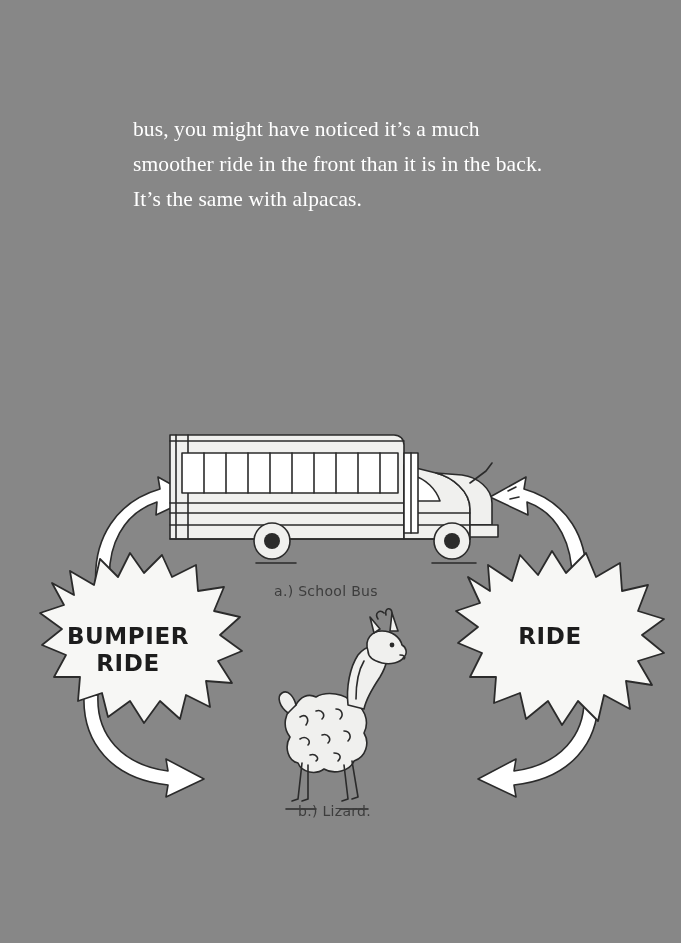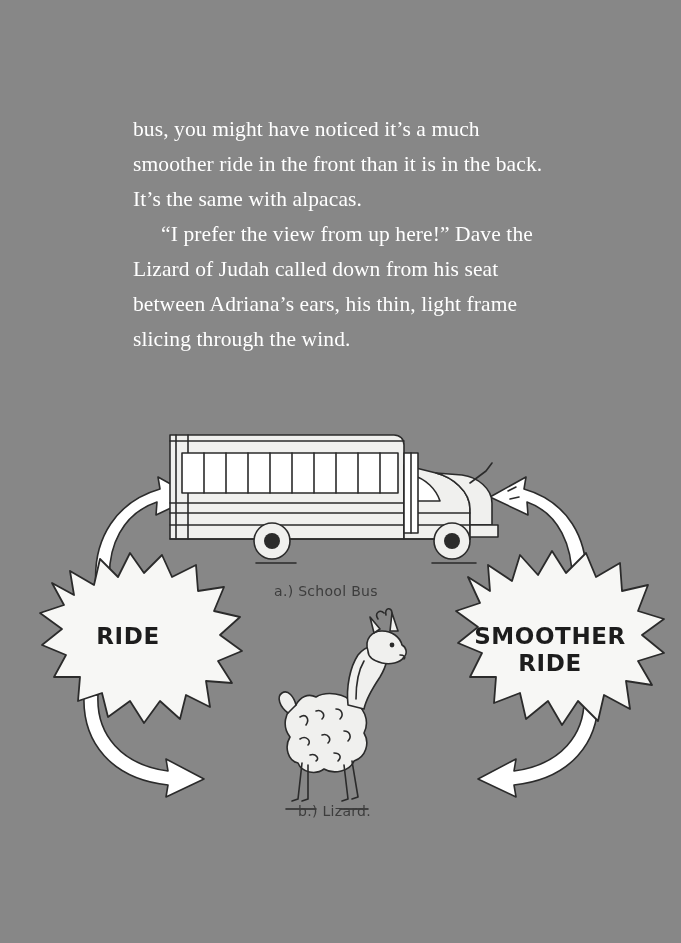--- a/index.html
+++ b/index.html
@@ -88,21 +88,20 @@
     top: 218px;
   }
 </style>
 </head>
 <body>
 
 <div class="page">
 
   <div class="text-block">
     <p>bus, you might have noticed it’s a much smoother ride in the front than it is in the back. It’s the same with alpacas.</p>
-    <p class="indent">“I prefer the view from up here!” Dave the Lizard of Judah called down from his seat between Adriana’s ears, his thin, light frame slicing through the wind.</p>
   </div>
 
   <div class="illustration">
 
     <svg width="681" height="460" viewBox="0 0 681 460" xmlns="http://www.w3.org/2000/svg">
 
       <g fill="#ffffff" stroke="#2b2b2b" stroke-width="1.6" stroke-linejoin="round">
         <path d="M96,182 C92,132 118,96 160,84 L158,72 L194,92 L156,110 L157,97
                  C124,108 106,140 110,182 Z"></path>
       </g>
@@ -211,22 +210,22 @@
 
         <path d="M286,404 L316,404 M340,404 L368,404"></path>
       </g>
 
     </svg>
 
     <div class="caption" id="caption-bus">a.) School Bus</div>
     <div class="caption" id="caption-alpaca">b.) Lizard.</div>
 
     <div class="burst-label" id="label-bumpier">
+      <div>BUMPIER</div>
       <div>RIDE</div>
     </div>
 
     <div class="burst-label" id="label-smoother">
-      <div>SMOOTHER</div>
       <div>RIDE</div>
     </div>
 
   </div>
 </div>
 
 </body></html>

